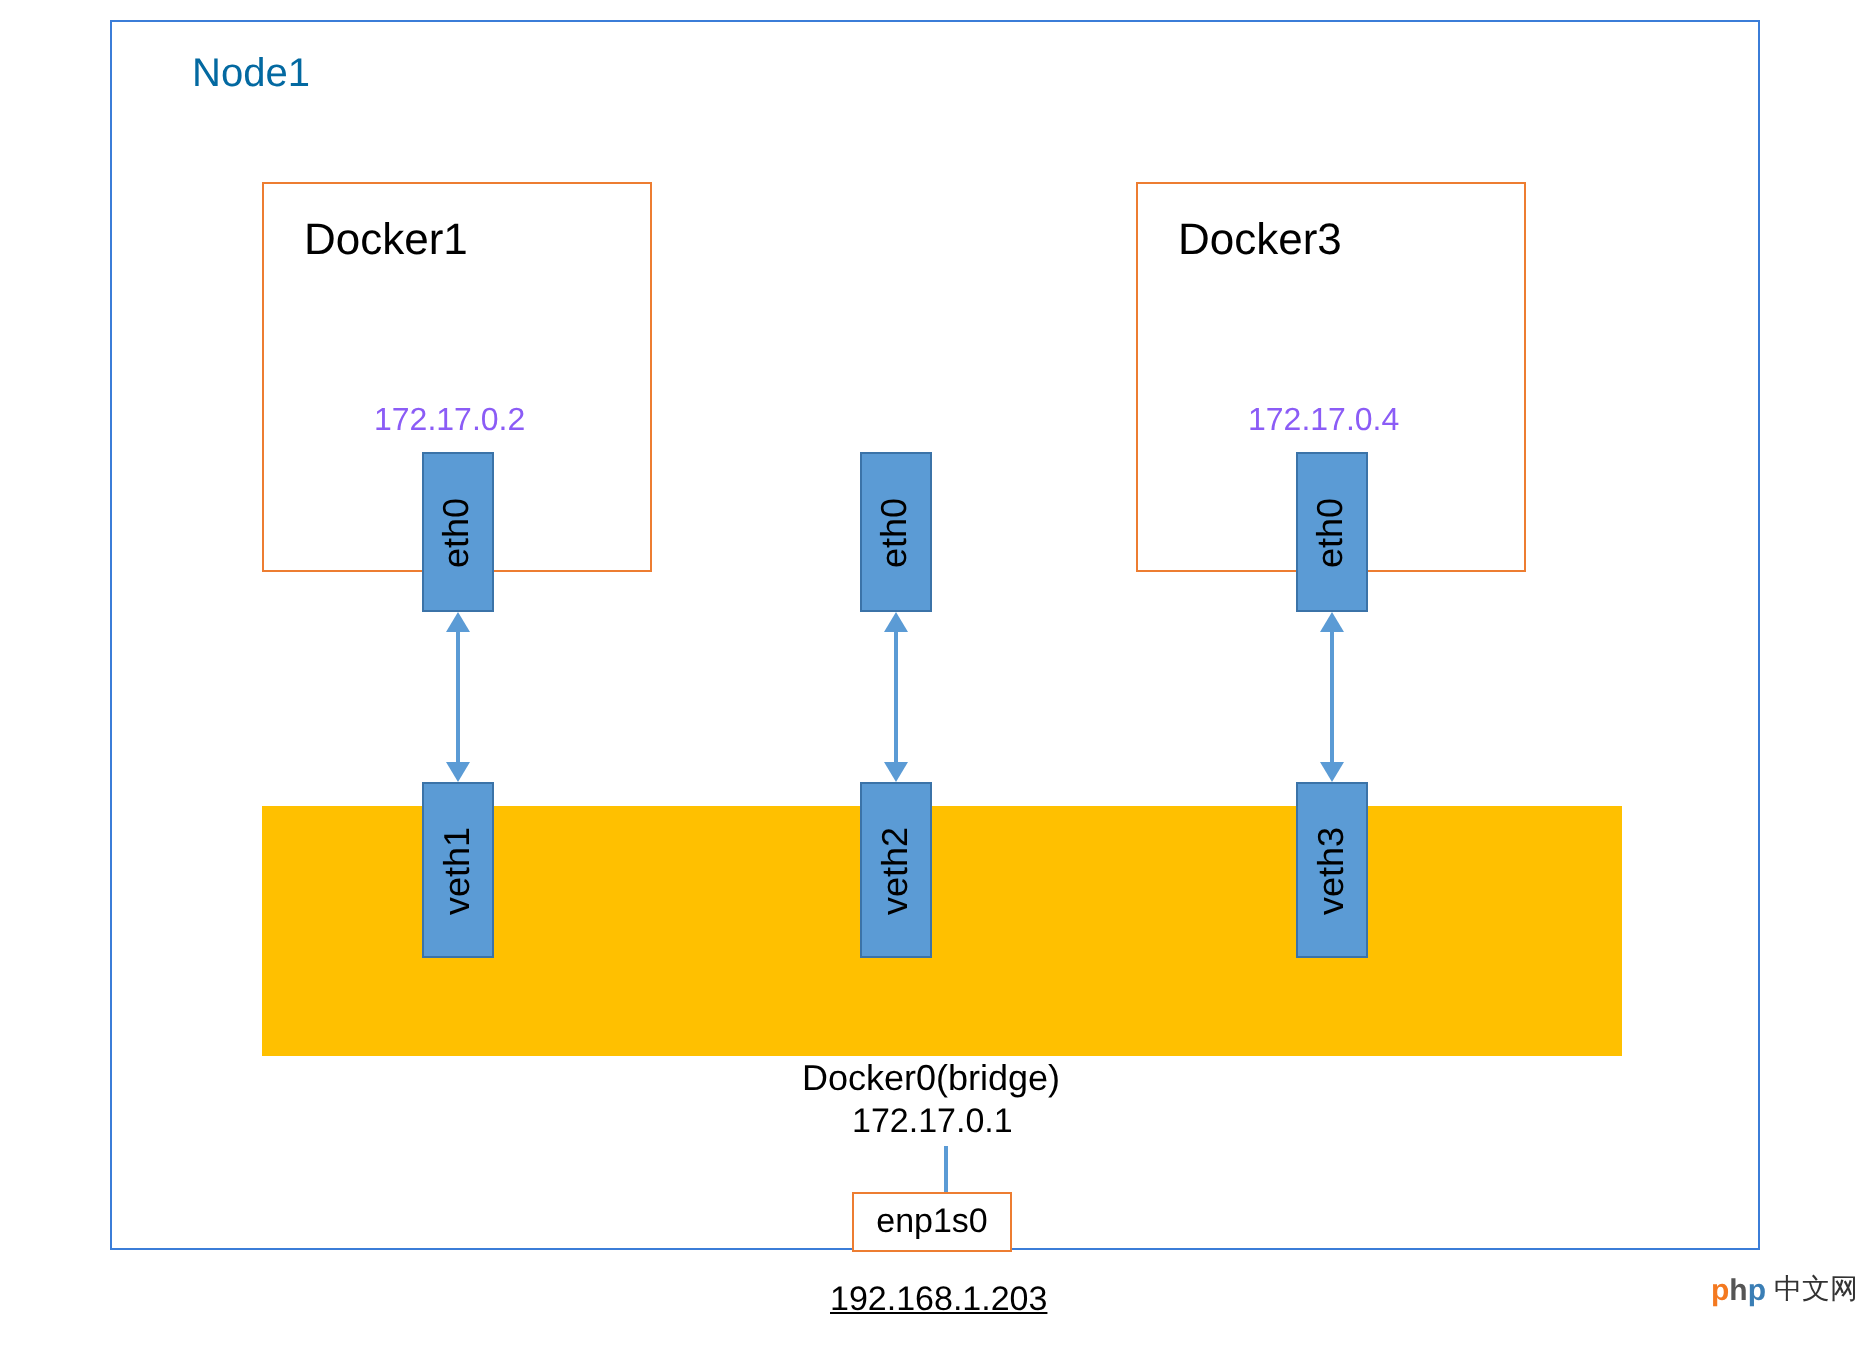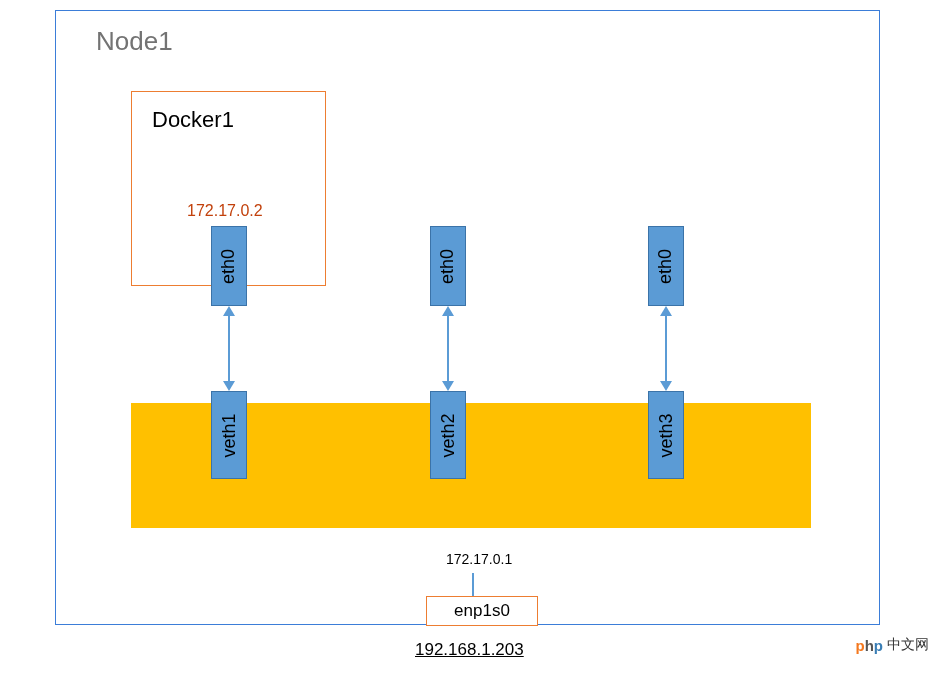--- a/index.html
+++ b/index.html
@@ -16,42 +16,42 @@
       top: 10px;
       width: 825px;
       height: 615px;
       border: 1px solid #3b7dd8;
       background: #ffffff;
     }
     .node-title {
       position: absolute;
       left: 40px;
       top: 15px;
-      font-size: 26px;
-      color: #737373;
+      font-size: 20px;
+      color: #0369a1;
     }
     .container-box {
       position: absolute;
       border: 1px solid #ed7d31;
       background: #ffffff;
     }
     .container1 { left: 75px; top: 80px; width: 195px; height: 195px; padding-left: 24px; }
     .container2 { left: 294px; top: 80px; width: 195px; height: 195px; }
     .container3 { left: 512px; top: 80px; width: 195px; height: 195px; }
     .container-title {
       position: absolute;
       left: 20px;
       top: 15px;
       font-size: 22px;
       color: #000;
     }
     .ip-label {
       position: absolute;
       font-size: 16px;
-      color: #c2410c;
+      color: #8b5cf6;
       text-align: center;
     }
     .eth-box {
       position: absolute;
       width: 36px;
       height: 80px;
       background: #5b9bd5;
       border: 1px solid #3b73a8;
       display: flex;
       align-items: center;
@@ -92,30 +92,29 @@
       left: 345px;
       top: 518px;
       font-size: 18px;
       color: #000;
       text-align: center;
     }
     .bridge-ip {
       position: absolute;
       left: 370px;
       top: 540px;
-      font-size: 14px;
+      font-size: 17px;
       color: #000;
       text-align: center;
-      margin-left: 20px;
     }
     .host-if {
       position: absolute;
       left: 370px;
       top: 585px;
-      width: 112px;
+      width: 80px;
       height: 30px;
       border: 1px solid #ed7d31;
       background: #ffffff;
       font-size: 17px;
       display: flex;
       align-items: center;
       justify-content: center;
       color: #000;
     }
     .host-ip {
@@ -185,20 +184,24 @@
     <div class="ip-label" style="left:55px; top:110px;">172.17.0.2</div>
   </div>
   <div class="eth-box" style="left:155px; top:215px;">
     <span class="vtext">eth0</span>
   </div>
 
   <div class="eth-box" style="left:374px; top:215px;">
     <span class="vtext">eth0</span>
   </div>
 
+  <div class="container-box container3">
+    <div class="container-title">Docker3</div>
+    <div class="ip-label" style="left:55px; top:110px;">172.17.0.4</div>
+  </div>
   <div class="eth-box" style="left:592px; top:215px;">
     <span class="vtext">eth0</span>
   </div>
 
   <div class="arrow-line" style="left:172px; top:305px; height:65px;">
     <div class="arrow-head-up"></div>
     <div class="arrow-head-down"></div>
   </div>
   <div class="arrow-line" style="left:391px; top:305px; height:65px;">
     <div class="arrow-head-up"></div>
@@ -214,20 +217,21 @@
   <div class="veth-box" style="left:155px; top:380px;">
     <span class="vtext">veth1</span>
   </div>
   <div class="veth-box" style="left:374px; top:380px;">
     <span class="vtext">veth2</span>
   </div>
   <div class="veth-box" style="left:592px; top:380px;">
     <span class="vtext">veth3</span>
   </div>
 
+  <div class="bridge-label">Docker0(bridge)</div>
   <div class="bridge-ip">172.17.0.1</div>
 
   <div class="short-line" style="left:416px; top:562px; height:23px;"></div>
 
   <div class="host-if">enp1s0</div>
 </div>
 
 <div class="host-ip" style="left:415px;text-decoration:underline;">192.168.1.203</div>
 
 <div class="watermark">

